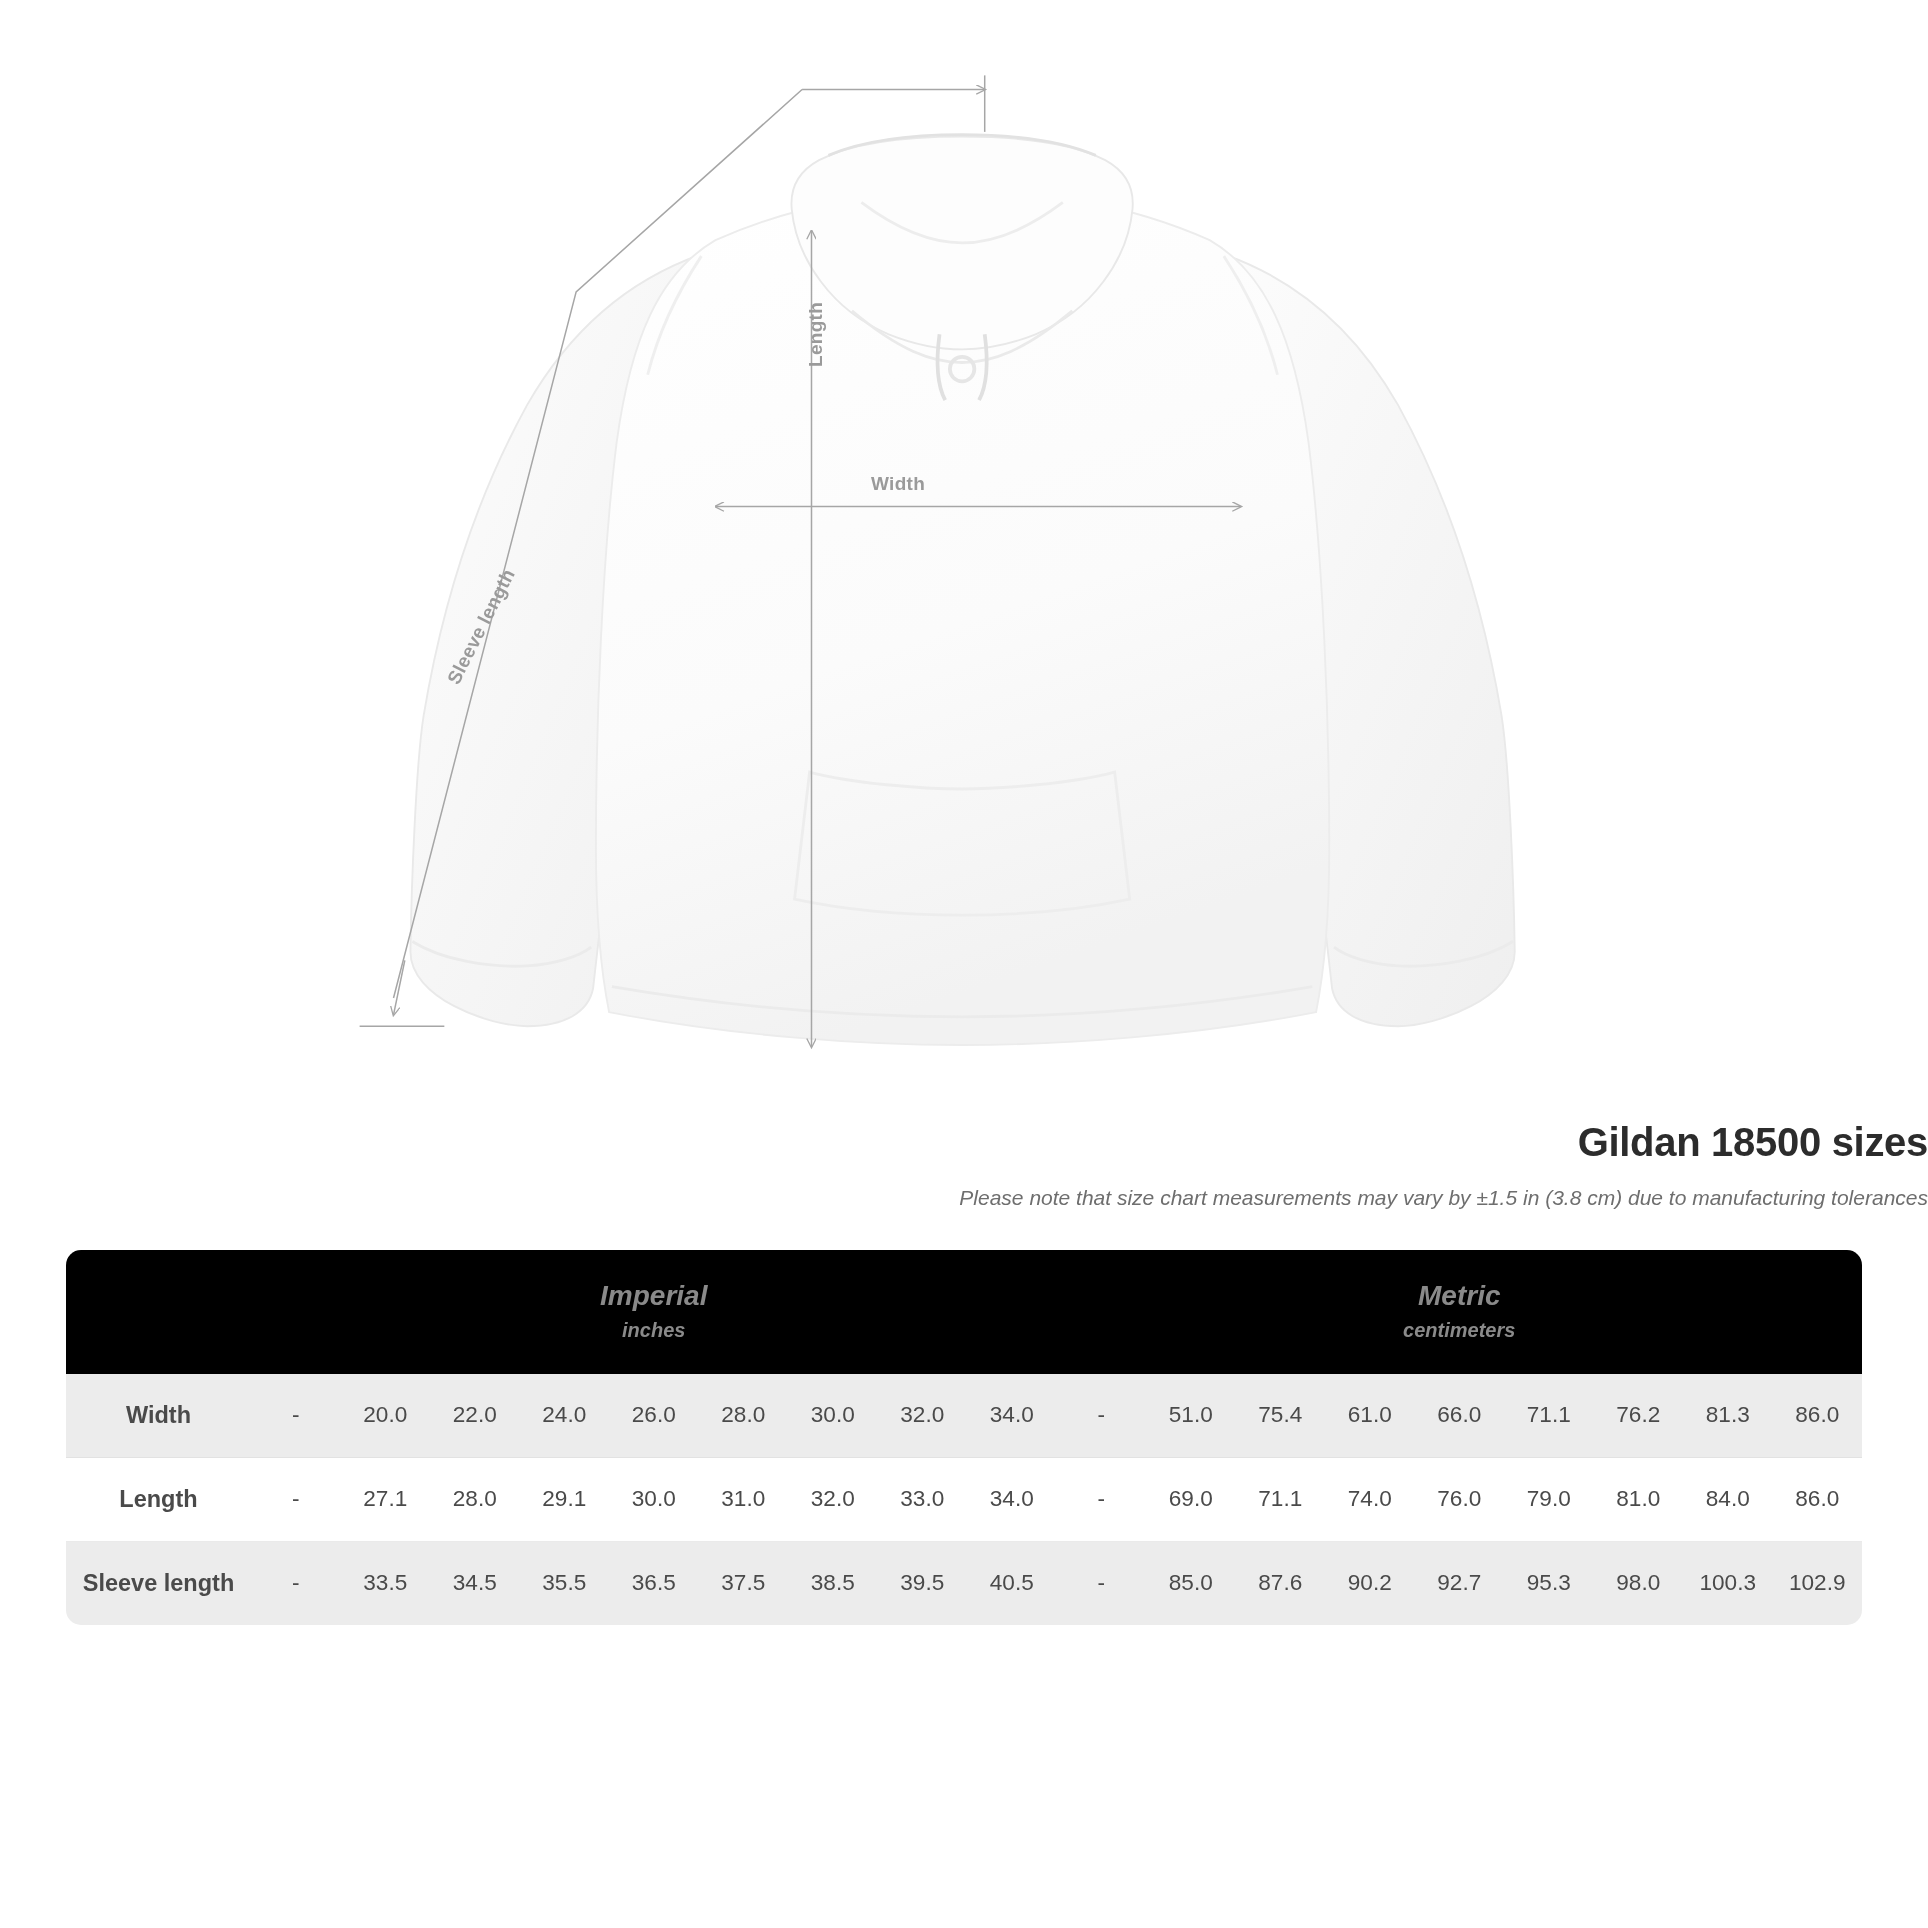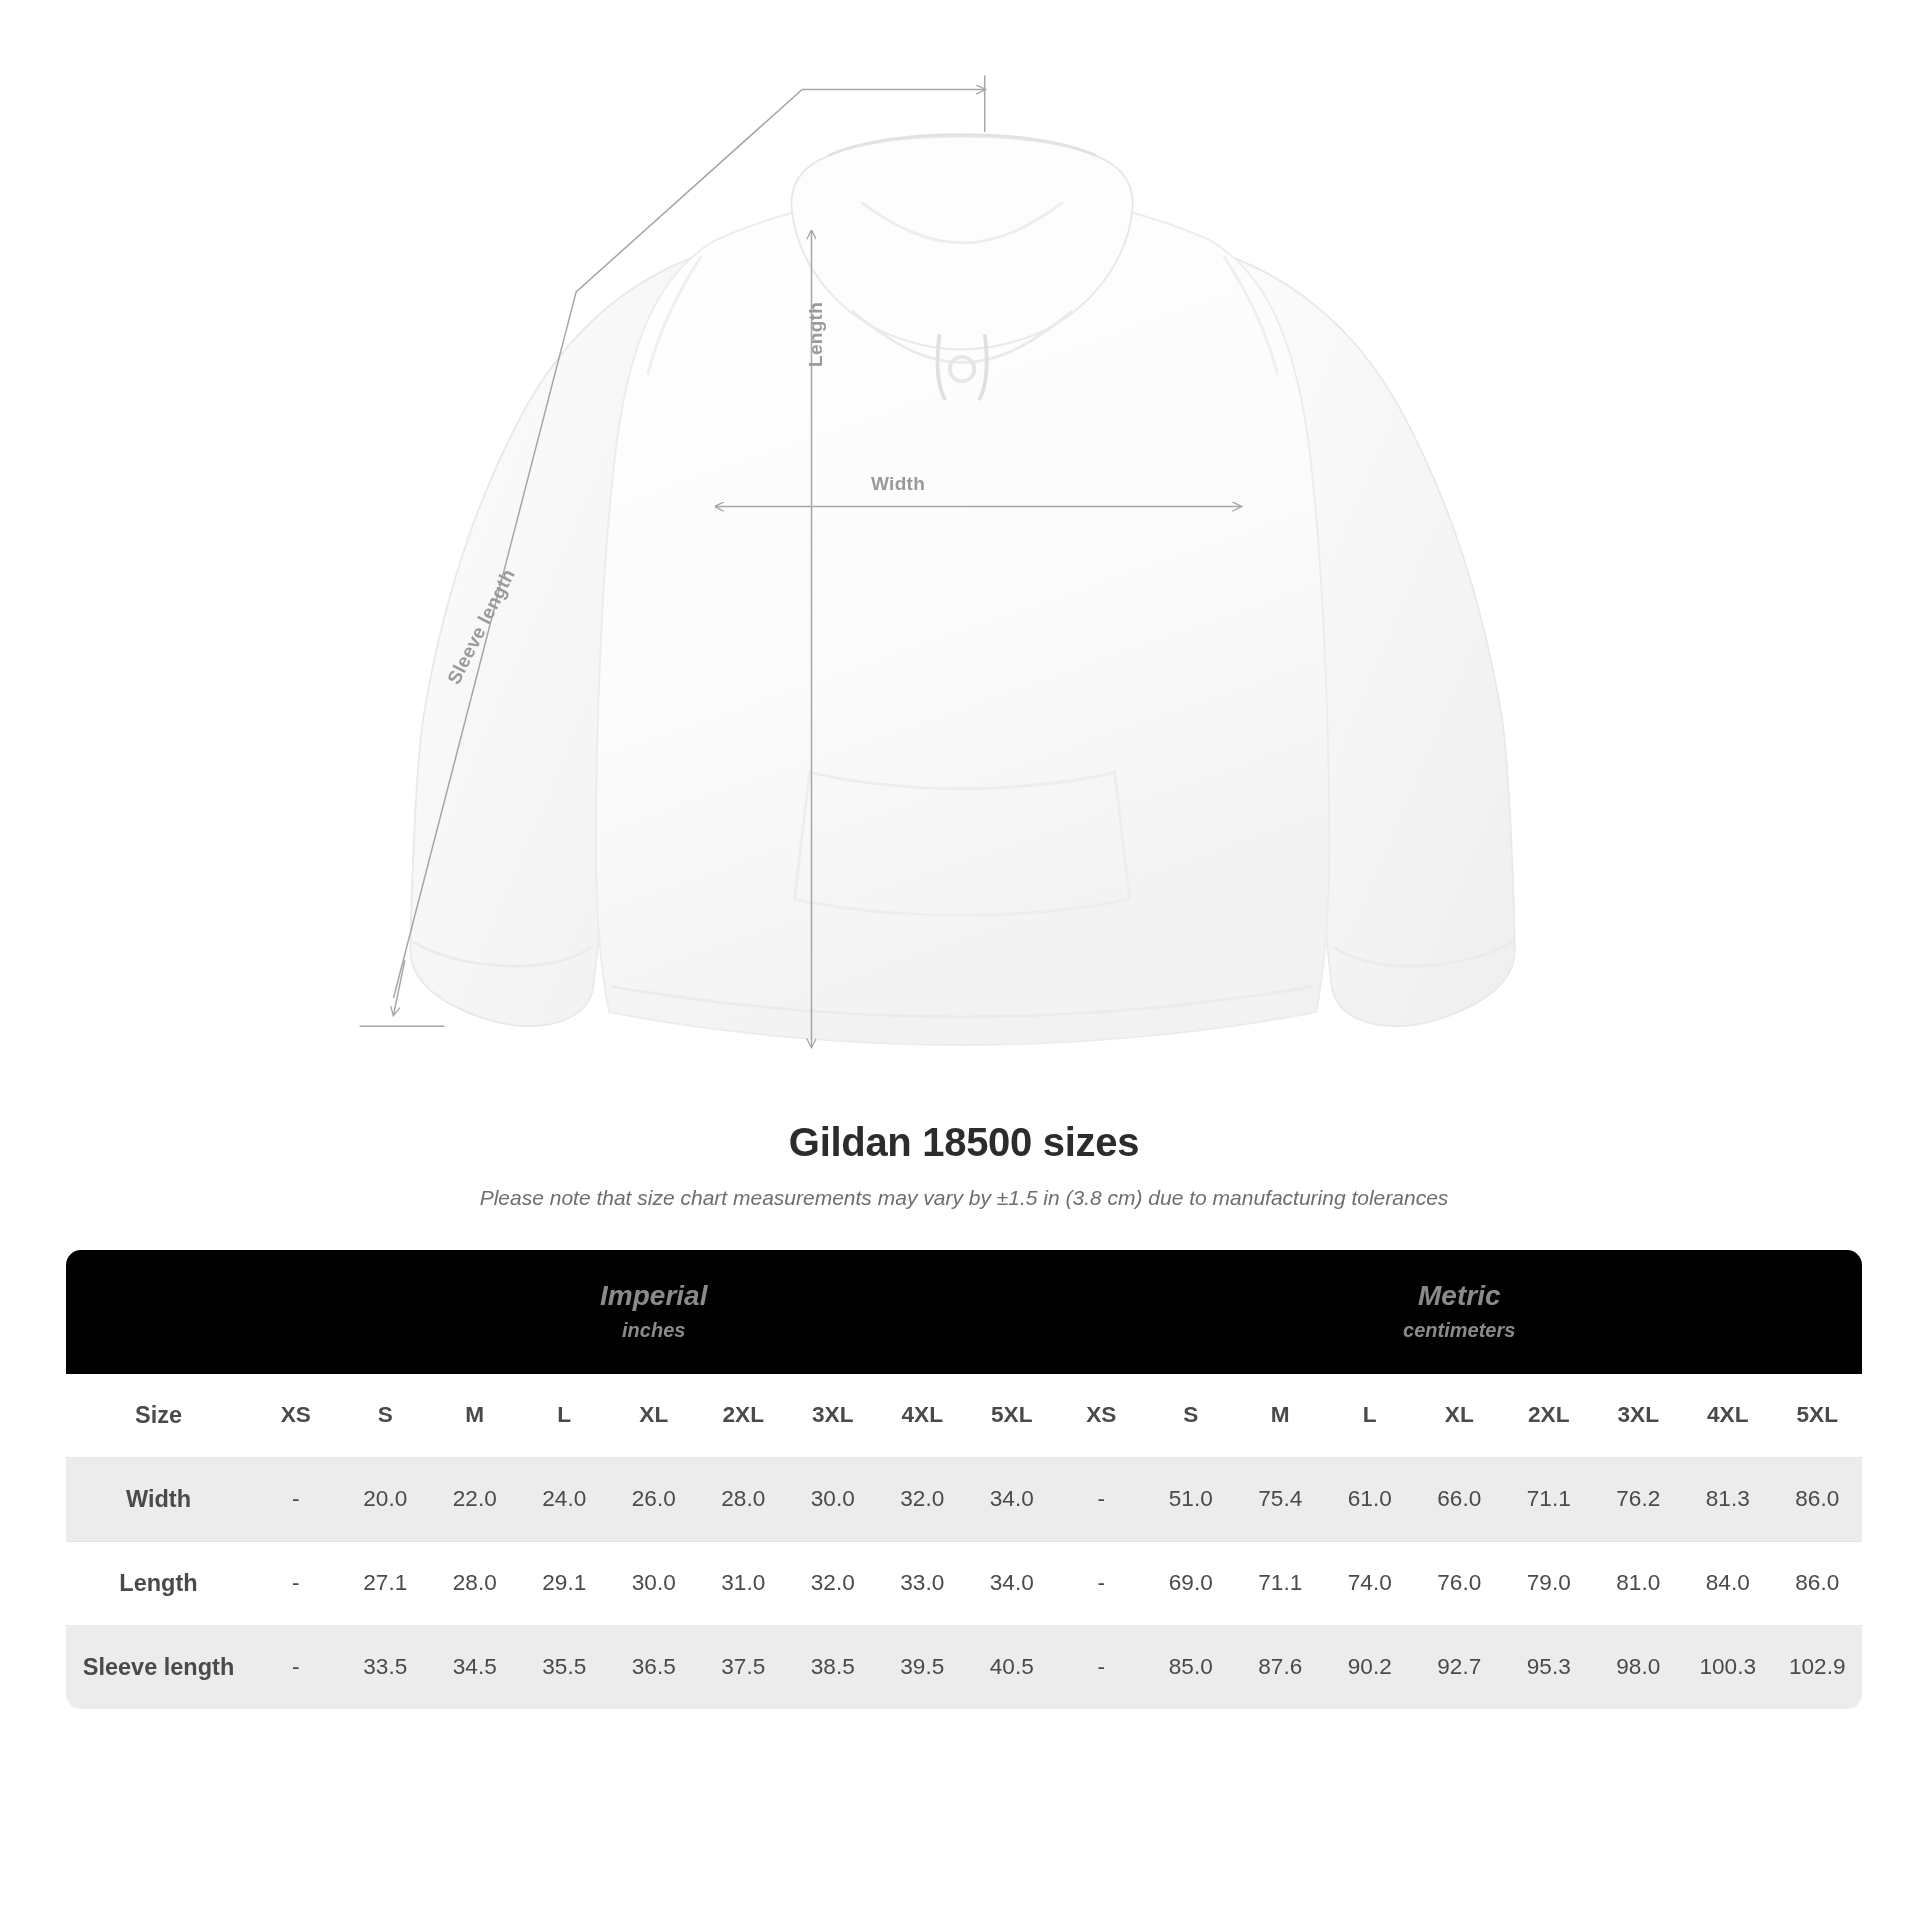--- a/index.html
+++ b/index.html
@@ -53,21 +53,21 @@
   .label-sleeve {
     left: 443px;
     top: 678px;
     transform: rotate(-63deg);
     transform-origin: left top;
     white-space: nowrap;
   }
 
   
   .title-block {
-    text-align: center;
+    text-align: right;
     margin-top: 9.4px;
   }
   .chart-title {
     font-size: 40px;
     font-weight: bold;
     color: #2c2c2c;
     margin: 0;
     letter-spacing: -0.3px;
   }
   .chart-note {
@@ -280,41 +280,20 @@
           <td colspan="9">
             <div class="unit-system">Imperial</div>
             <div class="unit-sub">inches</div>
           </td>
           <td colspan="9">
             <div class="unit-system">Metric</div>
             <div class="unit-sub">centimeters</div>
           </td>
         </tr>
 
-        <tr class="head-row">
-          <td class="rowhead">Size</td>
-          <td>XS</td>
-          <td>S</td>
-          <td>M</td>
-          <td>L</td>
-          <td>XL</td>
-          <td>2XL</td>
-          <td>3XL</td>
-          <td>4XL</td>
-          <td>5XL</td>
-          <td>XS</td>
-          <td>S</td>
-          <td>M</td>
-          <td>L</td>
-          <td>XL</td>
-          <td>2XL</td>
-          <td>3XL</td>
-          <td>4XL</td>
-          <td>5XL</td>
-        </tr>
 
         <tr class="data-row shade">
           <td class="rowhead">Width</td>
           <td>-</td>
           <td>20.0</td>
           <td>22.0</td>
           <td>24.0</td>
           <td>26.0</td>
           <td>28.0</td>
           <td>30.0</td>

